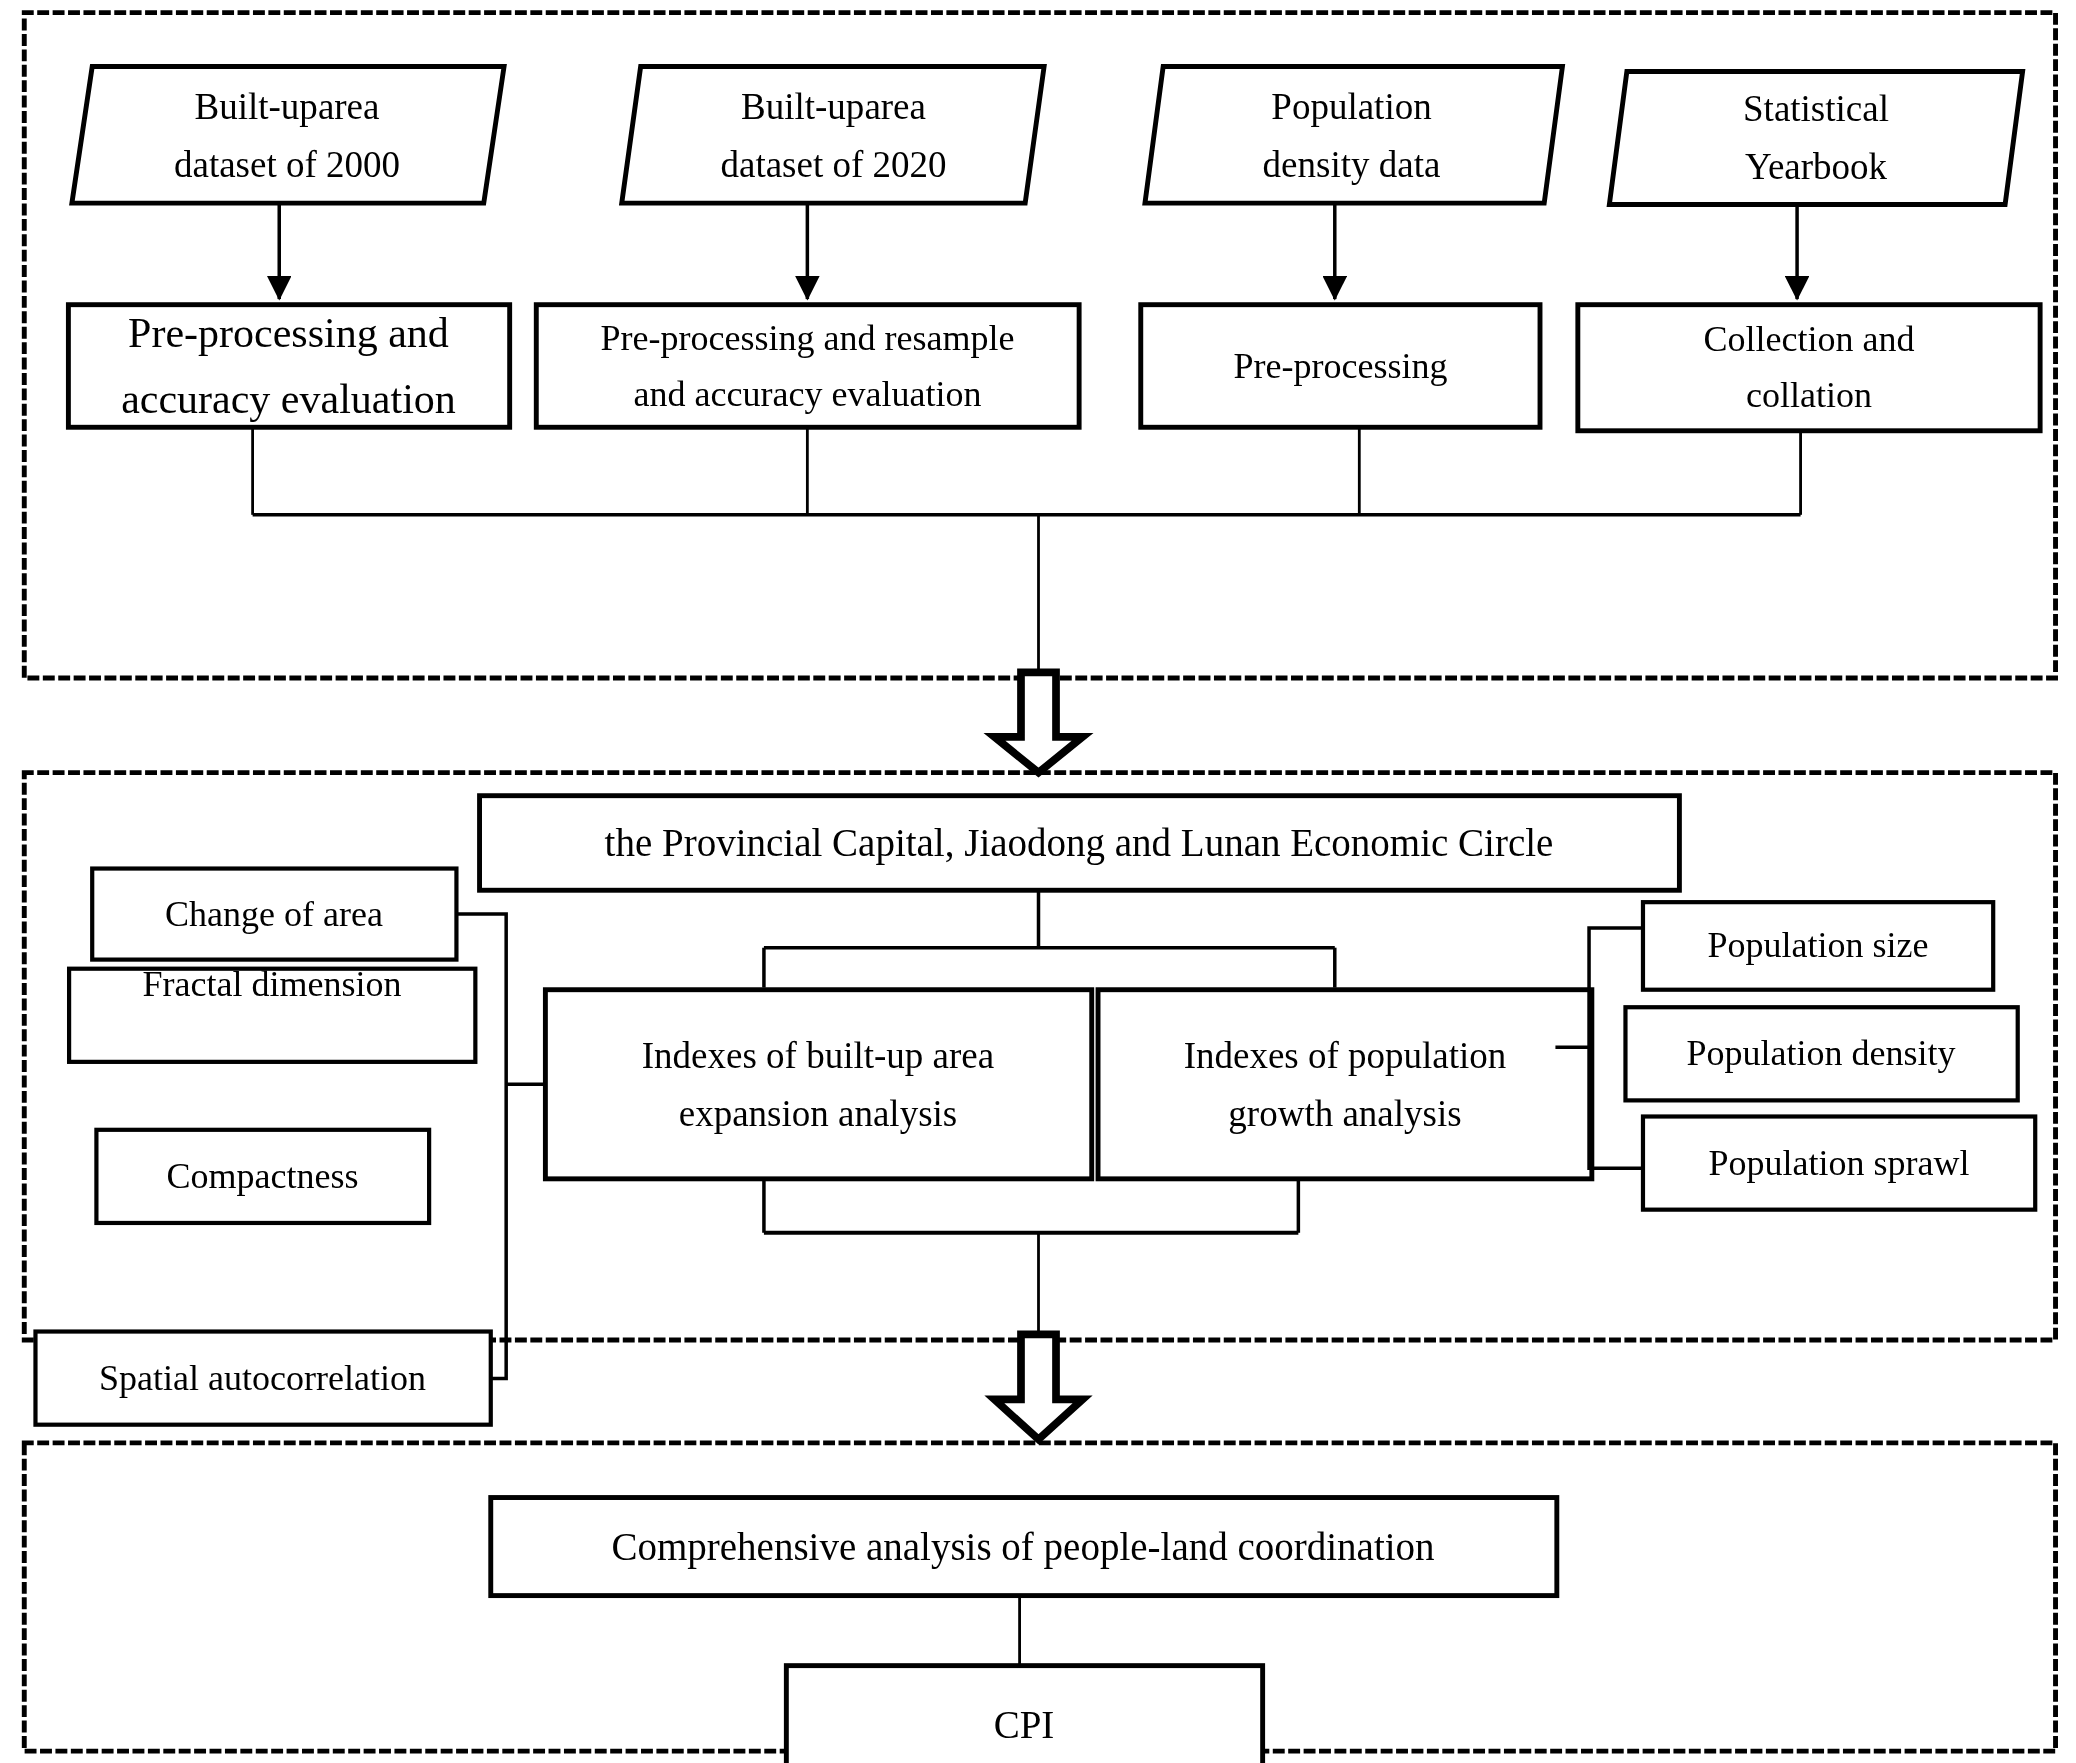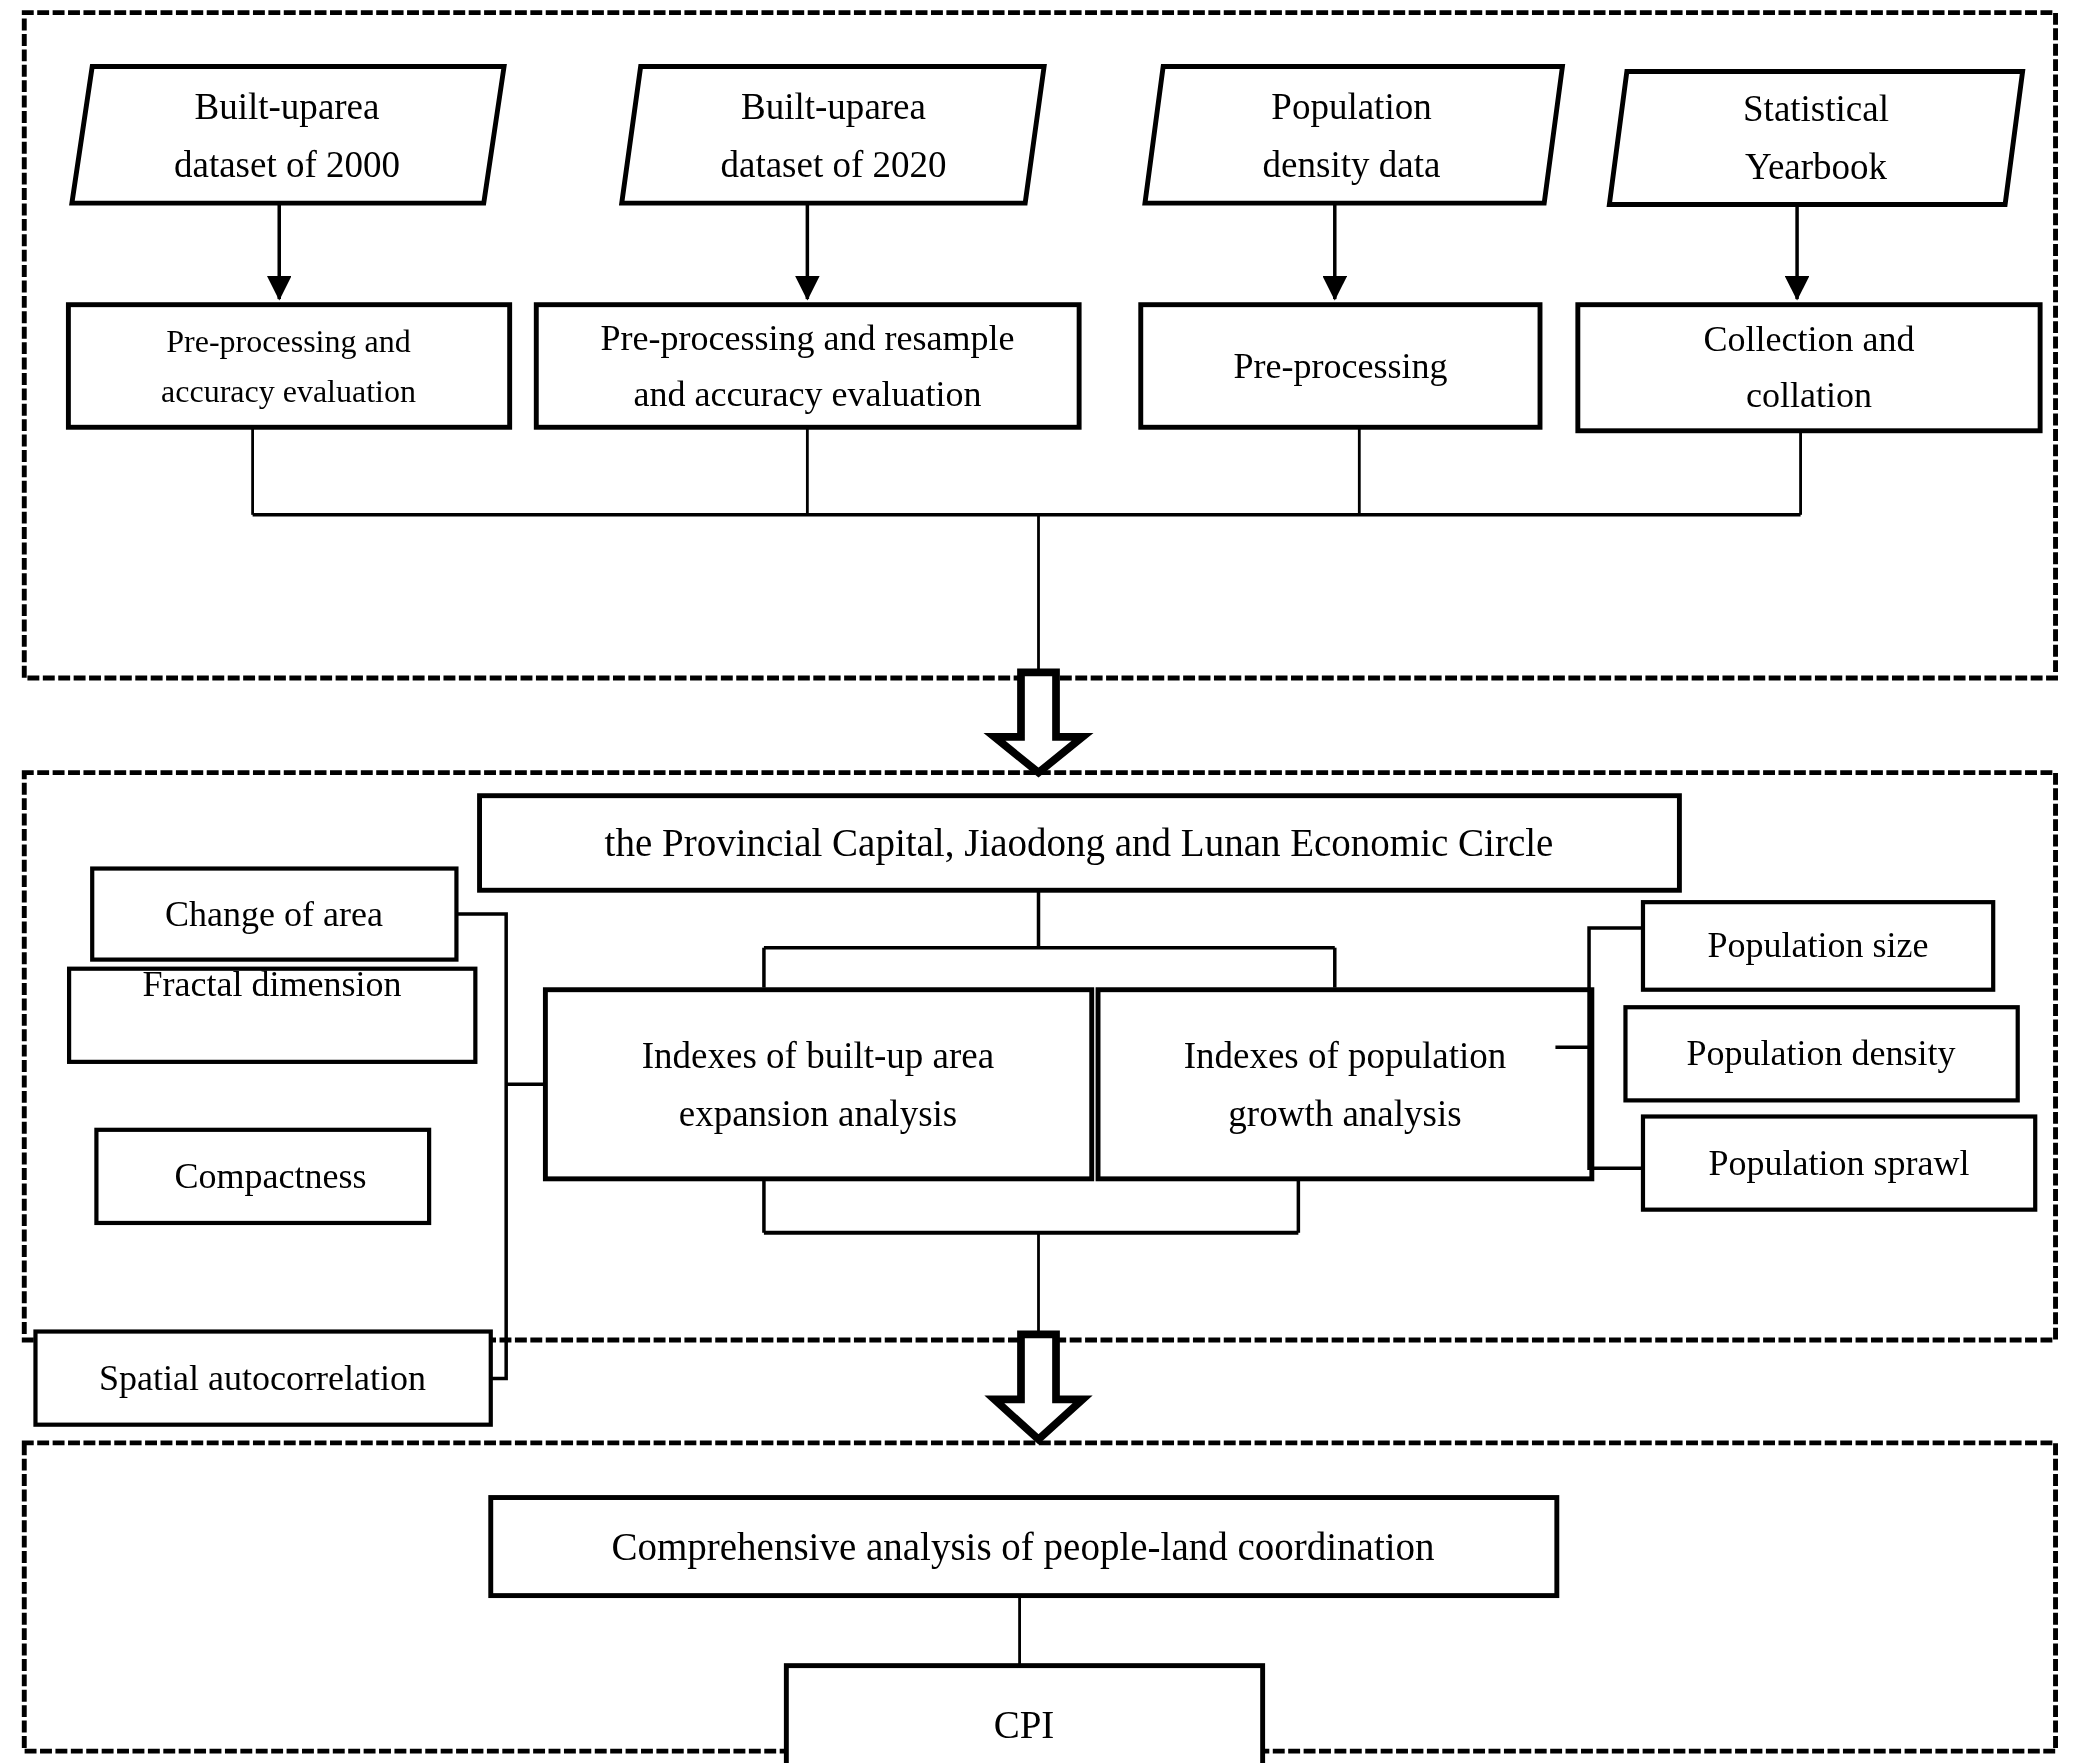--- a/index.html
+++ b/index.html
@@ -118,38 +118,38 @@
     </div>
   </div>
 
   <div class="nodeLabel" style="left:1611px;top:70px;width:410px;height:135px;font-size:37px;">
     <div class="justifyPair">
       <span class="jline center"><span>Statistical</span></span>
       <span class="jline center"><span>Yearbook</span></span>
     </div>
   </div>
 
-  <div class="nodeLabel" style="left:68px;top:305px;width:441px;height:123px;font-size:32px;">Pre-processing and
+  <div class="nodeLabel" style="left:68px;top:305px;width:441px;height:123px;font-size:42px;">Pre-processing and
 accuracy evaluation</div>
   <div class="nodeLabel" style="left:536px;top:305px;width:543px;height:123px;font-size:36px;">Pre-processing and resample
 and accuracy evaluation</div>
   <div class="nodeLabel" style="left:1141px;top:305px;width:399px;height:123px;font-size:36px;">Pre-processing</div>
   <div class="nodeLabel" style="left:1578px;top:305px;width:462px;height:126px;font-size:36px;">Collection and
 collation</div>
 
   <div class="nodeLabel" style="left:479px;top:796px;width:1200px;height:95px;font-size:39px;">the Provincial Capital, Jiaodong and Lunan Economic Circle</div>
 
   <div class="nodeLabel" style="left:545px;top:990px;width:546px;height:189px;font-size:37px;">Indexes of built-up area
 expansion analysis</div>
   <div class="nodeLabel" style="left:92px;top:869px;width:364px;height:91px;font-size:36px;">Change of area</div>
 
   <div class="nodeLabel" style="left:1098px;top:990px;width:494px;height:189px;font-size:37px;">Indexes of population
 growth analysis</div>
   <div class="nodeLabel" style="left:69px;top:938px;width:406px;height:93px;font-size:36px;">Fractal dimension</div>
-  <div class="nodeLabel" style="left:96px;top:1130px;width:333px;height:93px;font-size:36px;margin-left:8px;">Compactness</div>
+  <div class="nodeLabel" style="left:96px;top:1130px;width:333px;height:93px;font-size:36px;">Compactness</div>
   <div class="nodeLabel" style="left:1643px;top:902px;width:350px;height:88px;font-size:36px;">Population size</div>
 
   <div class="nodeLabel" style="left:35px;top:1332px;width:455px;height:93px;font-size:36px;">Spatial autocorrelation</div>
   <div class="nodeLabel" style="left:1625px;top:1007px;width:392px;height:93px;font-size:36px;">Population density</div>
   <div class="nodeLabel" style="left:1643px;top:1117px;width:392px;height:93px;font-size:36px;">Population sprawl</div>
 
   <div class="nodeLabel" style="left:490px;top:1498px;width:1066px;height:98px;font-size:39px;">Comprehensive analysis of people-land coordination</div>
   <div class="nodeLabel" style="left:786px;top:1666px;width:476px;height:118px;font-size:39px;">CPI</div>
 
 </div>

